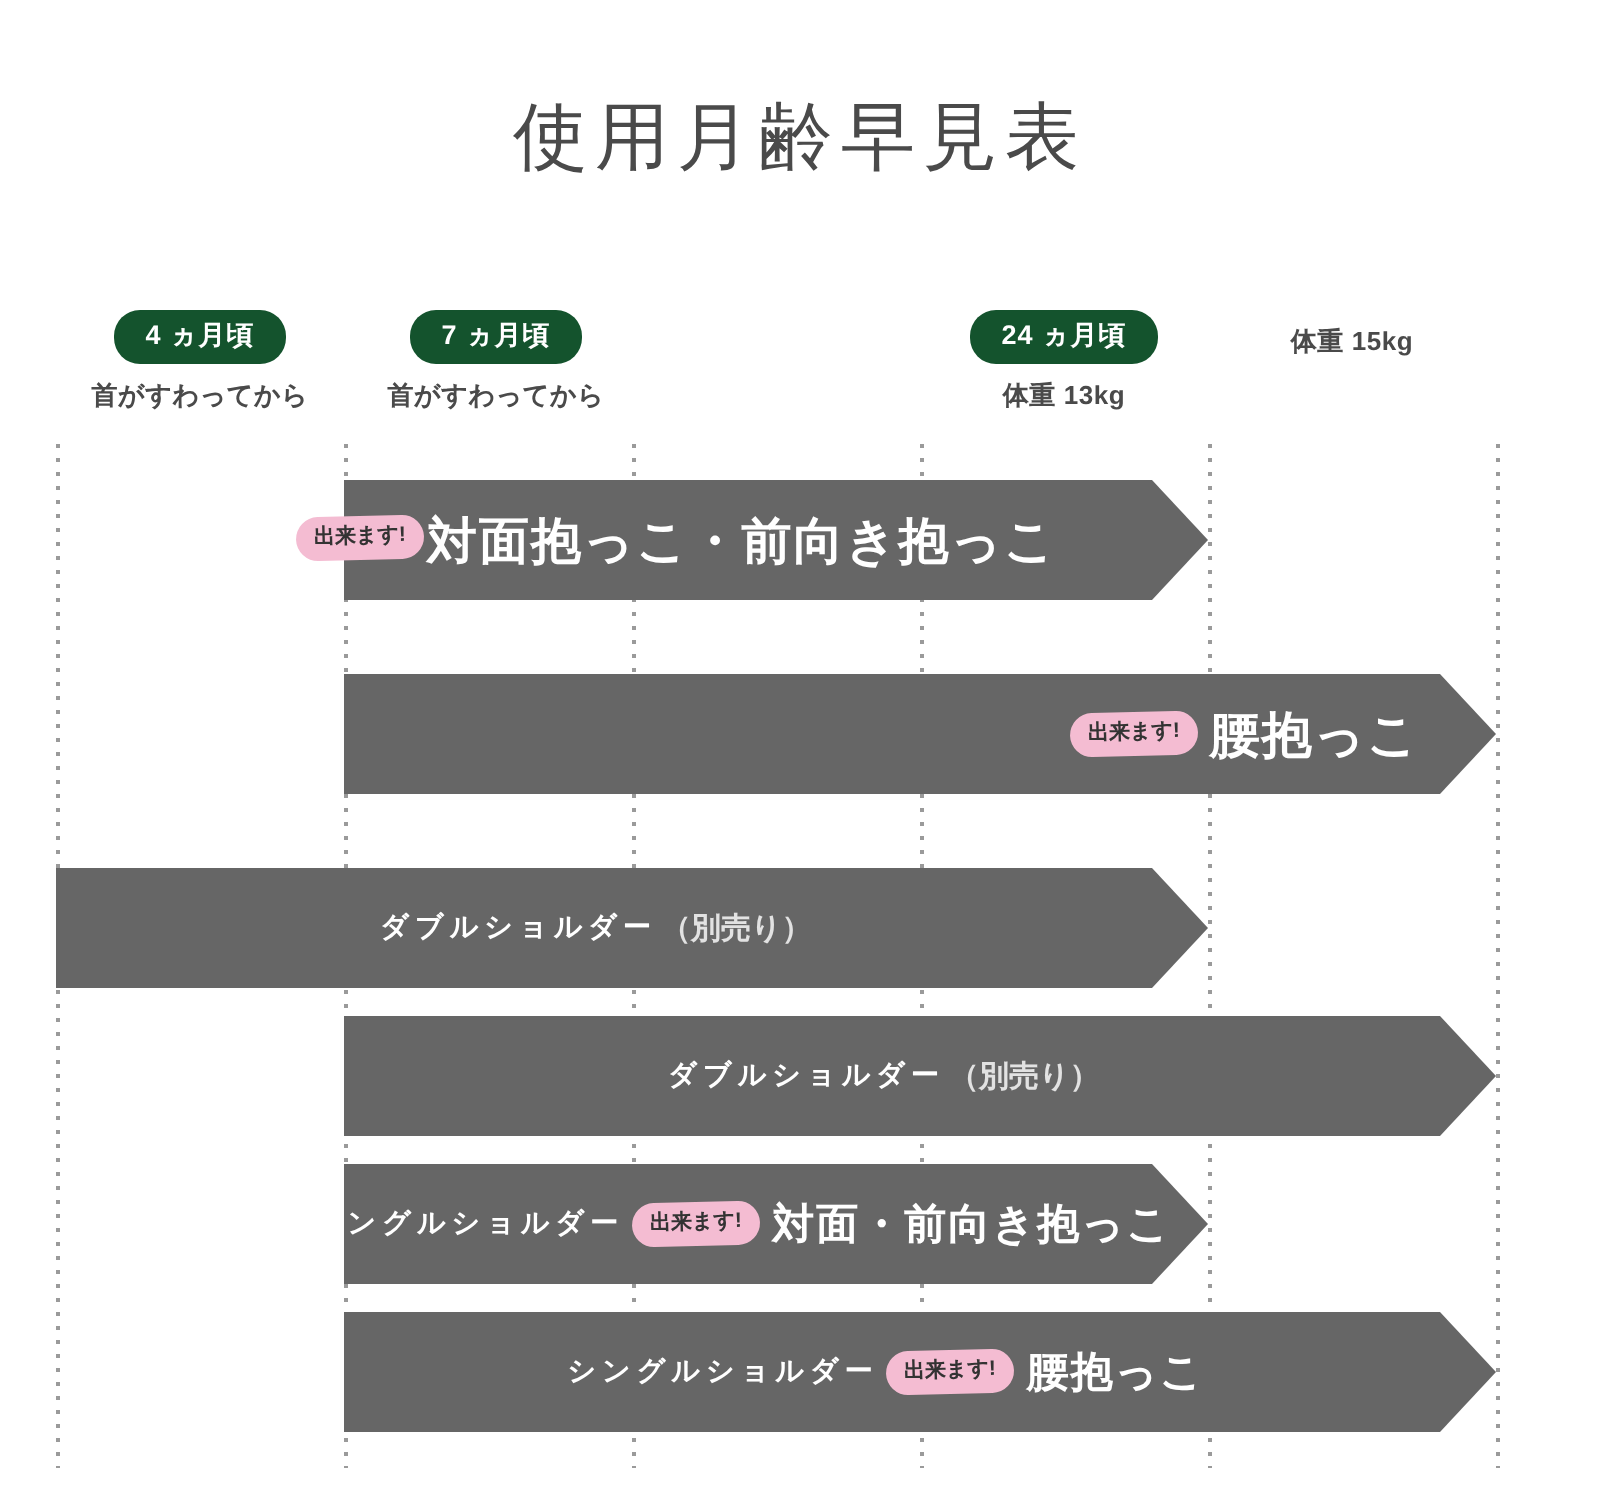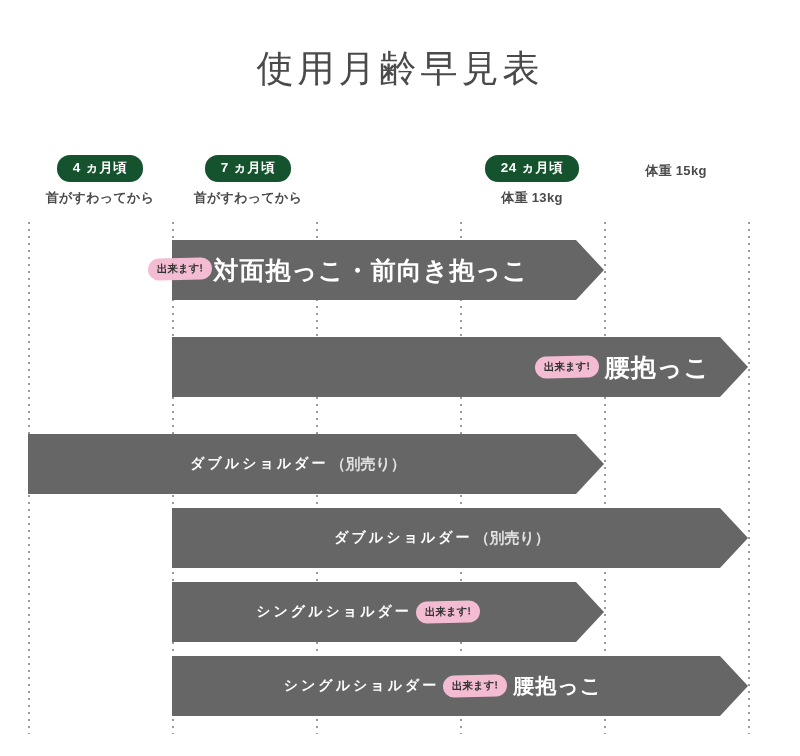--- a/index.html
+++ b/index.html
@@ -233,20 +233,21 @@
         <span class="txt-lead">ダブルショルダー</span>
         <span class="txt-note">（別売り）</span>
       </div>
     </div>
 
     <div class="bar-row" style="left:172px; width:432px; top:582px">
       <div class="bar-shape"></div>
       <div class="bar-content align-center">
         <span class="txt-lead">シングルショルダー</span>
         <span class="badge inline-badge">出来ます!</span>
+        <span class="txt-mid">対面・前向き抱っこ</span>
       </div>
     </div>
 
     <div class="bar-row" style="left:172px; width:576px; top:656px">
       <div class="bar-shape"></div>
       <div class="bar-content align-center">
         <span class="txt-lead">シングルショルダー</span>
         <span class="badge inline-badge">出来ます!</span>
         <span class="txt-mid">腰抱っこ</span>
       </div>

